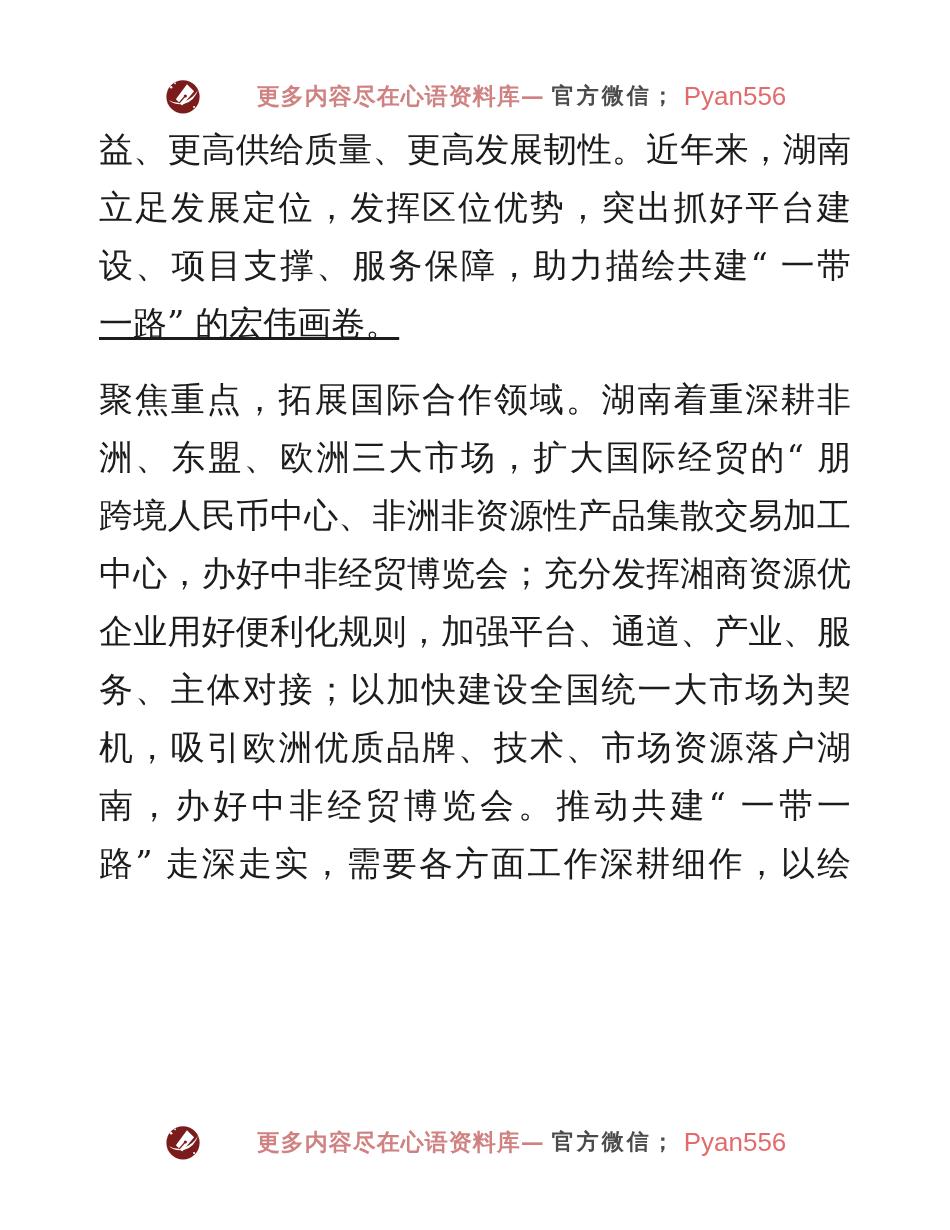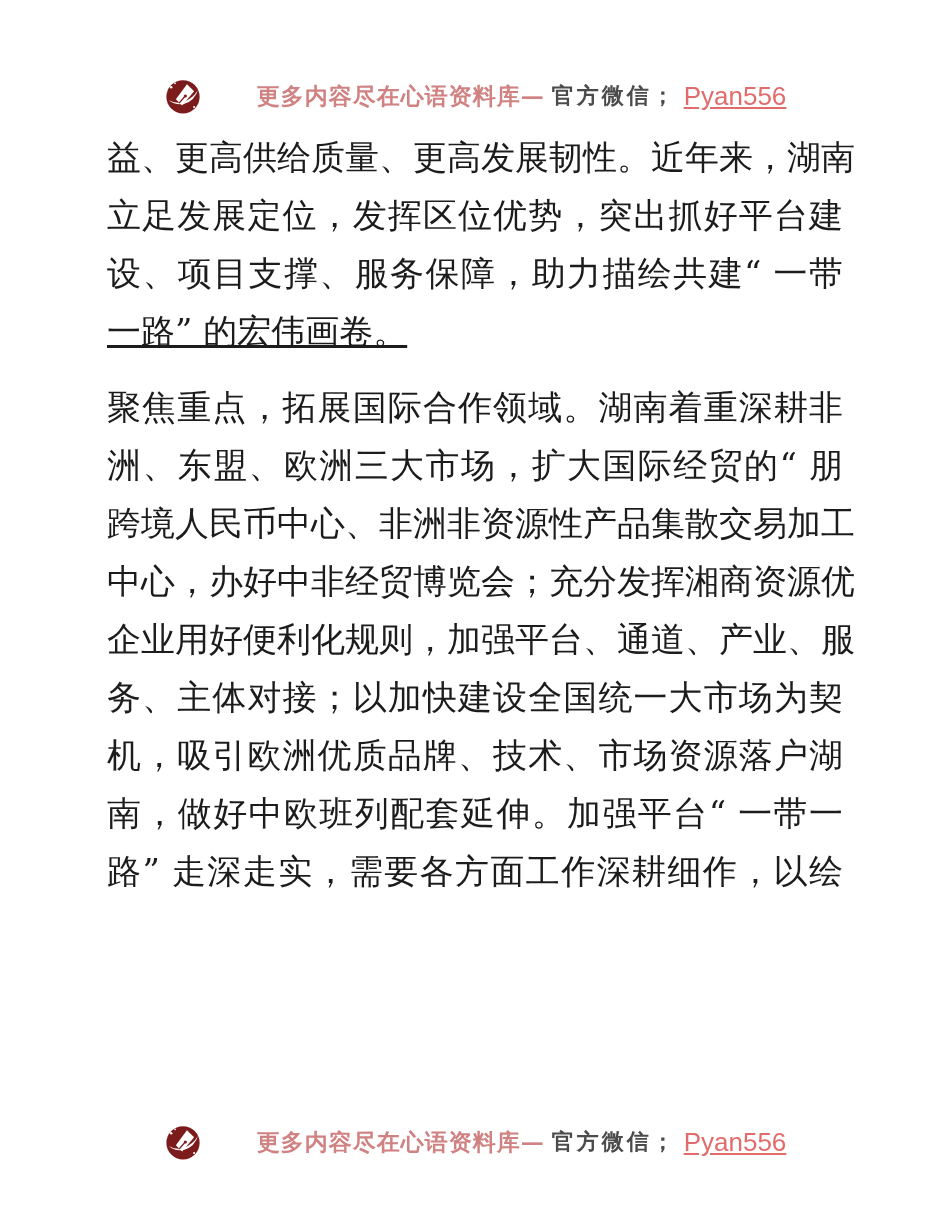--- a/index.html
+++ b/index.html
@@ -24,28 +24,27 @@
     letter-spacing:1px; white-space:nowrap;margin-left:48px;
   }
   .wm-middle {
     color:#4b4b4b; font-size:22px; font-weight:bold;
     letter-spacing:3px; white-space:nowrap;
   }
   .wm-account {
     color:#e26b6b; font-size:26px;
     font-family:"Liberation Sans", sans-serif;
     white-space:nowrap;
-    text-decoration:underline;
   }
   
   .article {
     position:absolute; left:95px; top:116px; width:760px;
     color:#1c1c1c; font-size:34px; line-height:58px;
   }
-  .para { margin:12px; }
+  .para { margin:4px; }
   .para + .para { margin-top:18px; }
   .line {
     height:58px;
     text-align:justify;
     text-align-last:justify;
     text-justify:inter-character;
     white-space:nowrap;
   }
   .line.short { text-align-last:left;text-decoration:underline; }
 </style>
@@ -78,21 +77,21 @@
       <div class="line short">一路” 的宏伟画卷。</div>
     </div>
     <div class="para">
       <div class="line">聚焦重点，拓展国际合作领域。湖南着重深耕非</div>
       <div class="line">洲、东盟、欧洲三大市场，扩大国际经贸的“ 朋</div>
       <div class="line">跨境人民币中心、非洲非资源性产品集散交易加工</div>
       <div class="line">中心，办好中非经贸博览会；充分发挥湘商资源优</div>
       <div class="line">企业用好便利化规则，加强平台、通道、产业、服</div>
       <div class="line">务、主体对接；以加快建设全国统一大市场为契</div>
       <div class="line">机，吸引欧洲优质品牌、技术、市场资源落户湖</div>
-      <div class="line">南，做好中欧班列配套延伸。加强平台“ 一带一</div>
+      <div class="line">南，办好中非经贸博览会。推动共建“ 一带一</div>
       <div class="line">路” 走深走实，需要各方面工作深耕细作，以绘</div>
     </div>
   </div>
 
   <div class="watermark wm-footer">
     <svg class="wm-logo" viewBox="0 0 48 48">
       <circle cx="24" cy="25" r="21" fill="#7c1b1b"></circle>
       <path d="M6 29 Q17 36 30 29 Q41 23 44 13 Q39 31 25 34 Q14 36 6 29 Z" fill="#ffffff"></path>
       <path d="M29 9 L38 18 L23 36 L15 28 Z" fill="#ffffff"></path>
       <path d="M26 25 L19 33" stroke="#7c1b1b" stroke-width="1.6" fill="none"></path>

